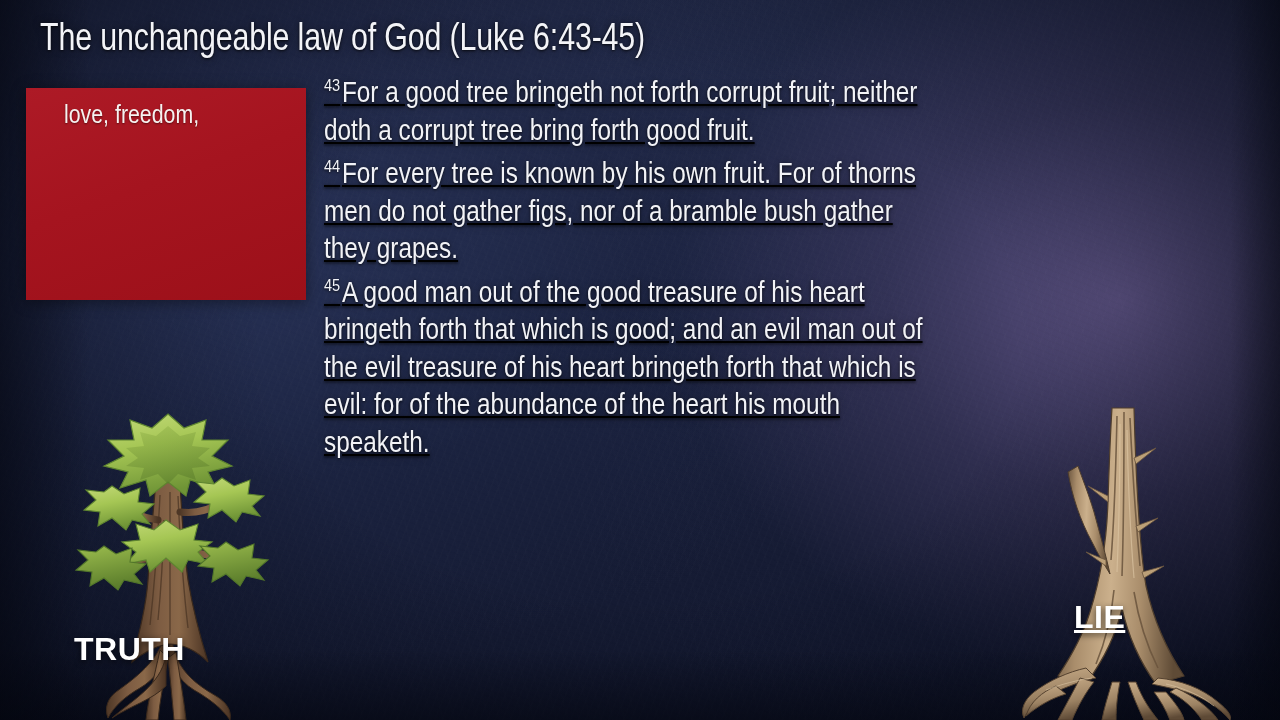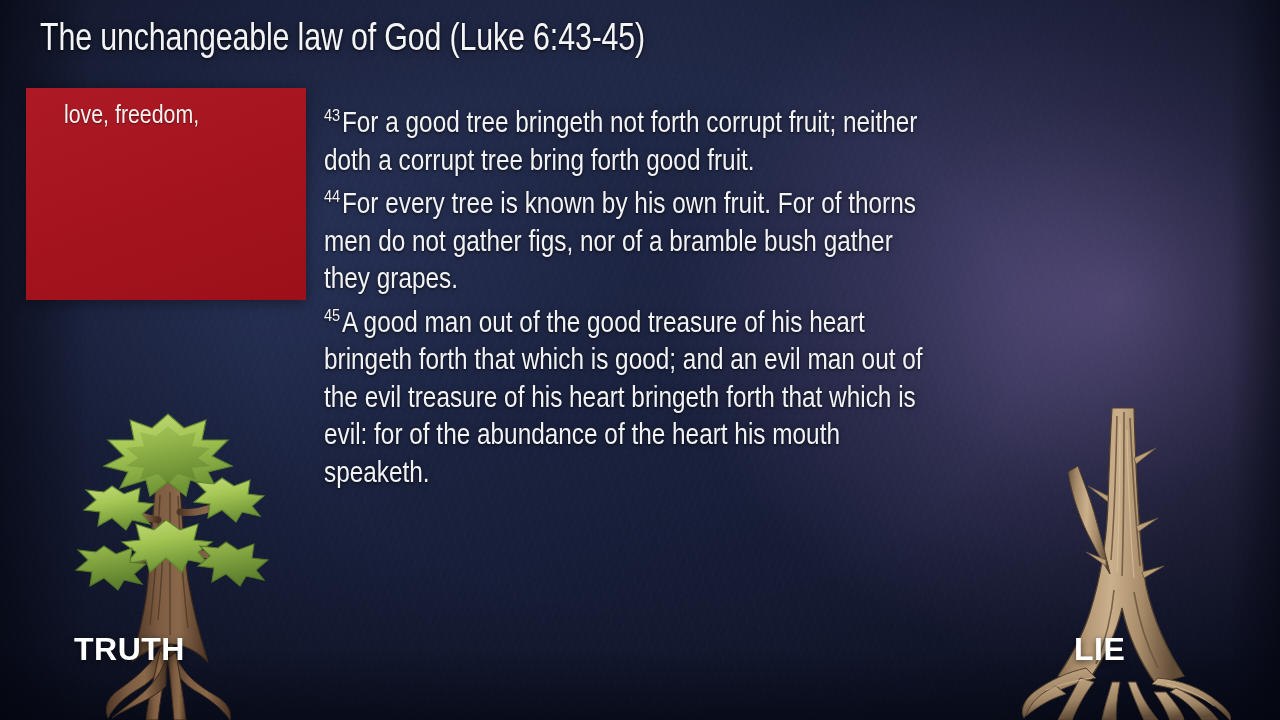--- a/index.html
+++ b/index.html
@@ -77,22 +77,23 @@
     color:#f6f2f0;
     transform:scaleX(0.82);
     transform-origin:left top;
     white-space:nowrap;
     text-shadow:0 1px 2px rgba(0,0,0,0.45);
   }
 
   
   #scripture {
     position:absolute;
-    left:324px; top:104px;
+    left:324px; top:74px;
     width:620px;
+    text-decoration:underline;
   }
   .verse {
     color:#f2f3f7;
     font-size:29px;
     line-height:37.5px;
     margin-bottom:6px;
     transform:scaleX(0.84);
     transform-origin:left top;
     width:735px;
     text-shadow:0 1px 3px rgba(0,0,0,0.70), 0 0 8px rgba(0,0,0,0.35);
@@ -112,21 +113,21 @@
   .label {
     position:absolute;
     font-weight:700;
     font-size:32px;
     line-height:1;
     letter-spacing:0.5px;
     color:#ffffff;
     text-shadow:0 2px 6px rgba(0,0,0,0.65);
   }
   #truth-label { left:74px; top:633px; }
-  #lie-label  { left:1074px; top:633px; }
+  #lie-label  { left:1074px; top:601px;text-decoration:underline; }
 </style>
 </head>
 <body>
 
 <div id="slide">
 
   <div class="bg-base"></div>
   <div class="bg-texture"></div>
   <div class="bg-vignette"></div>
   <div class="bg-edge-dark"></div>

